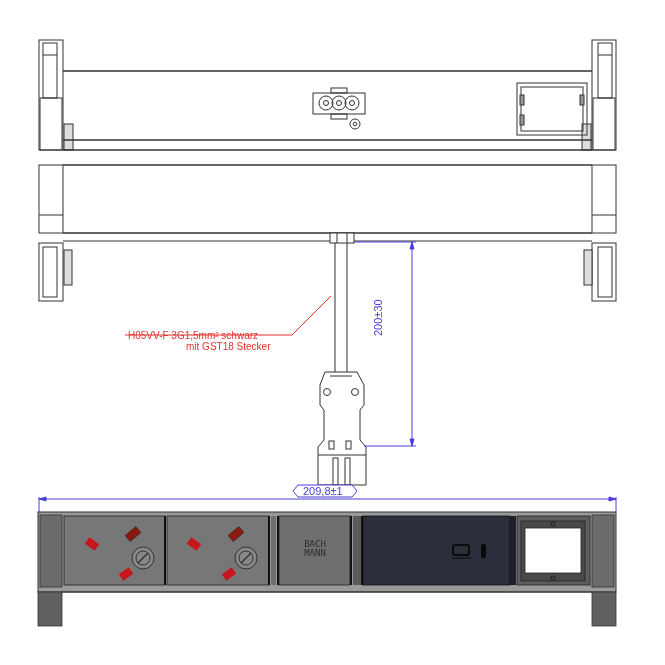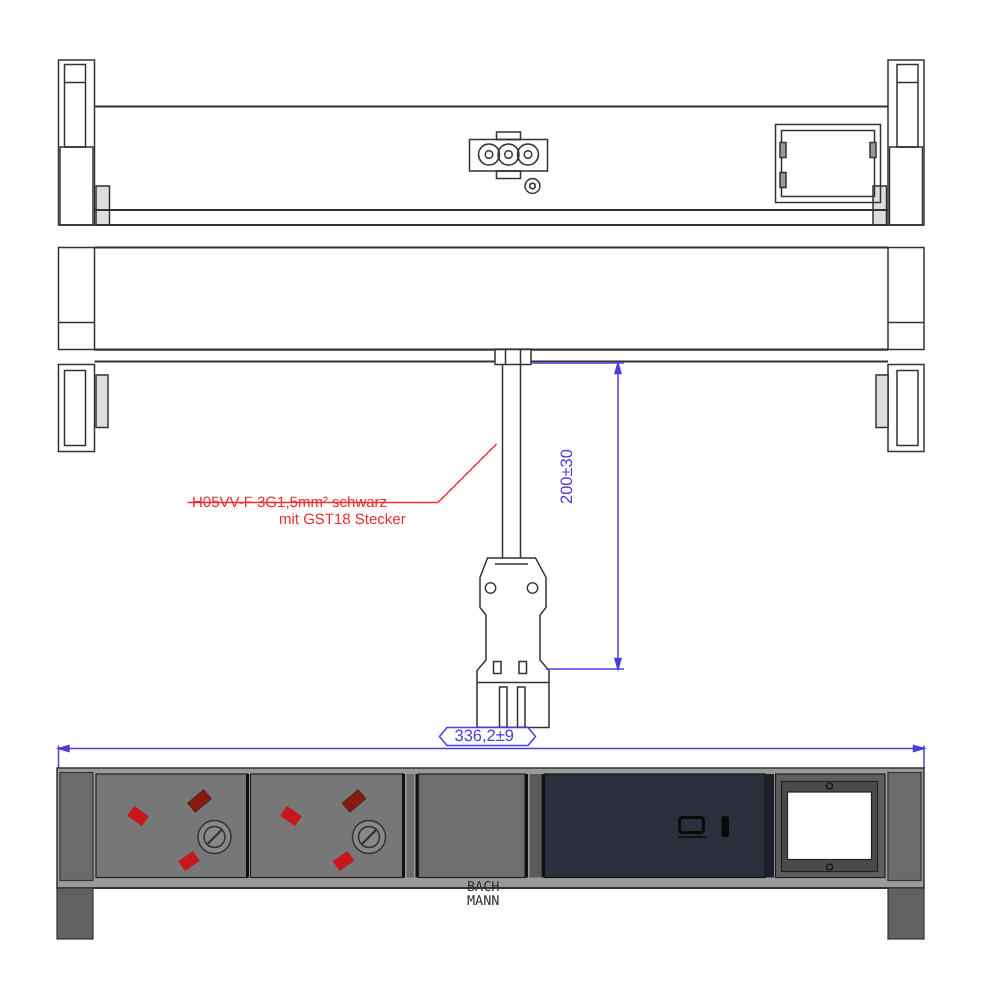--- a/index.html
+++ b/index.html
@@ -172,18 +172,18 @@
       <circle cx="553" cy="524" r="2" fill="none" stroke="#111" stroke-width="0.8"></circle>
       <circle cx="553" cy="578" r="2" fill="none" stroke="#111" stroke-width="0.8"></circle>
     </g>
   </g>
 </svg>
 
 <div class="lbl-red" style="left:128px; top:310px;">H05VV-F 3G1,5mm² schwarz</div>
 <div class="lbl-red" style="left:186px; top:321px;">mit GST18 Stecker</div>
 
 <div class="lbl-blue" style="left:372px; top:336px; transform: rotate(-90deg); transform-origin: left top;">200±30</div>
-<div class="lbl-blue" style="left:303px; top:485px;">336,2±9</div>
+<div class="lbl-blue" style="left:303px; top:485px;">209,8±1</div>
 
-<div style="position:absolute; left:297px; top:540px; font-size:9px; line-height:9px; color:#2e2e2e; font-family:'DejaVu Sans Mono', monospace; letter-spacing:0px; text-align:right; width:36px;margin-top:48px;">
+<div style="position:absolute; left:297px; top:540px; font-size:9px; line-height:9px; color:#2e2e2e; font-family:'DejaVu Sans Mono', monospace; letter-spacing:0px; text-align:center; width:36px;">
   <div>BACH</div>
   <div>MANN</div>
 </div>
 
 </body></html>

